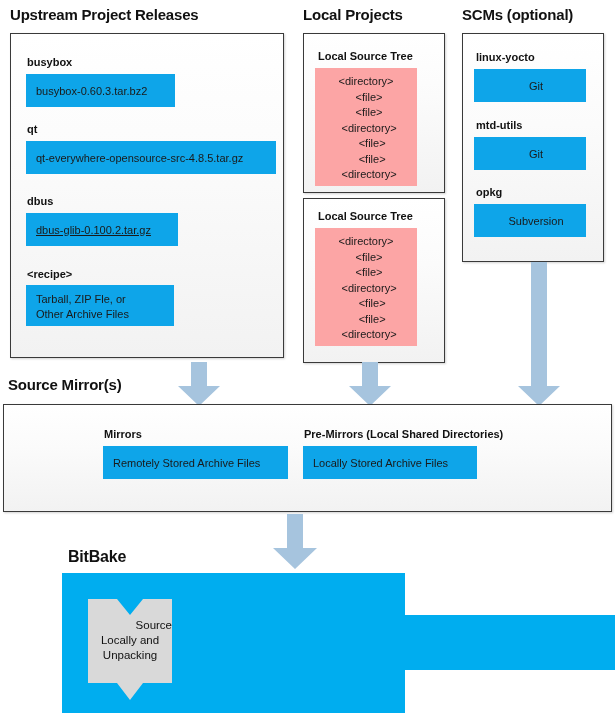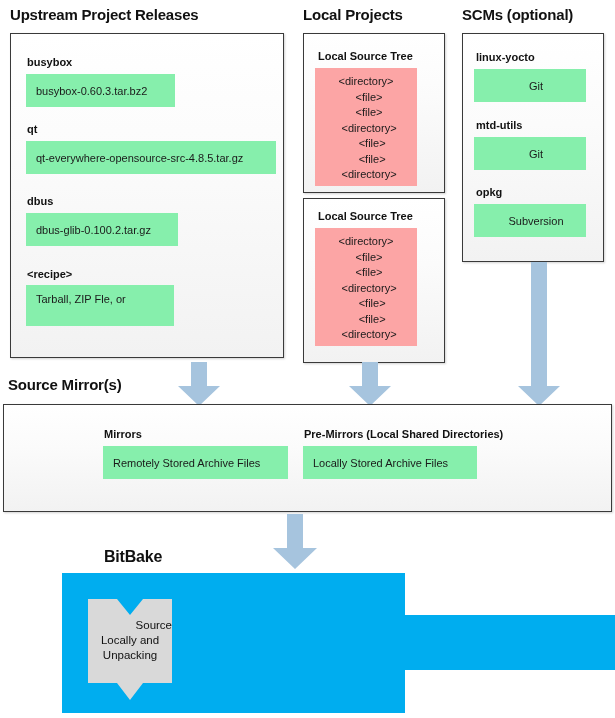--- a/index.html
+++ b/index.html
@@ -38,21 +38,21 @@
   }
   .item-label {
     position: absolute;
     font-size: 11px;
     font-weight: bold;
     color: #111111;
     white-space: nowrap;
   }
   .graybox {
     position: absolute;
-    background: #86efac;
+    background: #0ea5e9;
     box-sizing: border-box;
     font-size: 11px;
     color: #1a1a1a;
     display: flex;
     align-items: center;
     padding-left: 10px;
   }
   .graybox.center {
     justify-content: center;
     padding-left: 12px;
@@ -100,25 +100,26 @@
 
   <div class="panel" style="left:10px; top:33px; width:274px; height:325px;"></div>
 
   <div class="item-label" style="left:27px; top:56px;">busybox</div>
   <div class="graybox" style="left:26px; top:74px; width:149px; height:33px;">busybox-0.60.3.tar.bz2</div>
 
   <div class="item-label" style="left:27px; top:123px;">qt</div>
   <div class="graybox" style="left:26px; top:141px; width:250px; height:33px;">qt-everywhere-opensource-src-4.8.5.tar.gz</div>
 
   <div class="item-label" style="left:27px; top:195px;">dbus</div>
-  <div class="graybox" style="left:26px; top:213px; width:152px; height:33px;">dbus-glib-0.100.2.tar.gz</div>
+  <div class="graybox" style="left:26px; top:213px; width:152px; height:33px;text-decoration:underline;">dbus-glib-0.100.2.tar.gz</div>
 
   <div class="item-label" style="left:27px; top:268px;">&lt;recipe&gt;</div>
   <div class="graybox multiline" style="left:26px; top:285px; width:148px; height:41px;">
     <div>Tarball, ZIP Fle, or</div>
+    <div>Other Archive Files</div>
   </div>
 
   <div class="sec-title" style="left:303px; top:6px;">Local Projects</div>
 
   <div class="panel" style="left:303px; top:33px; width:142px; height:160px;"></div>
 
   <div class="item-label" style="left:318px; top:50px;">Local Source Tree</div>
   <div class="tree" style="left:315px; top:68px; width:102px; height:118px;" id="tree1">&lt;directory&gt;
   &lt;file&gt;
   &lt;file&gt;
@@ -170,21 +171,21 @@
   <div class="item-label" style="left:104px; top:428px;">Mirrors</div>
   <div class="graybox" style="left:103px; top:446px; width:185px; height:33px;">Remotely Stored Archive Files</div>
 
   <div class="item-label" style="left:304px; top:428px;">Pre-Mirrors (Local Shared Directories)</div>
   <div class="graybox" style="left:303px; top:446px; width:174px; height:33px;">Locally Stored Archive Files</div>
 
   <svg class="arrow" style="left:272px; top:514px;" width="46" height="56" viewBox="0 0 46 56">
     <polygon points="15,0 31,0 31,34 45,34 23,55 1,34 15,34" fill="#a6c4de"></polygon>
   </svg>
 
-  <div class="sec-title" style="left:68px; top:548px; font-size:16px;margin-left:36px;">BitBake</div>
+  <div class="sec-title" style="left:68px; top:548px; font-size:16px;">BitBake</div>
 
   <svg class="bitbake-shape" style="left:62px; top:573px;" width="553" height="145" viewBox="0 0 553 145">
     <path d="M0,0 L343,0 L343,42 L553,42 L553,97 L343,97 L343,140 L0,140 Z" fill="#00adef"></path>
   </svg>
 
   <svg class="fetch-shape" style="left:88px; top:593px;" width="84" height="108" viewBox="0 0 84 108">
     <path d="M0,0 L84,0 L84,90 L55,90 L42,107 L29,90 L0,90 Z" fill="#d9d9d9"></path>
     <path d="M0,0 L84,0 L84,6 L55,6 L42,22 L29,6 L0,6 Z" fill="#00adef"></path>
   </svg>
 

